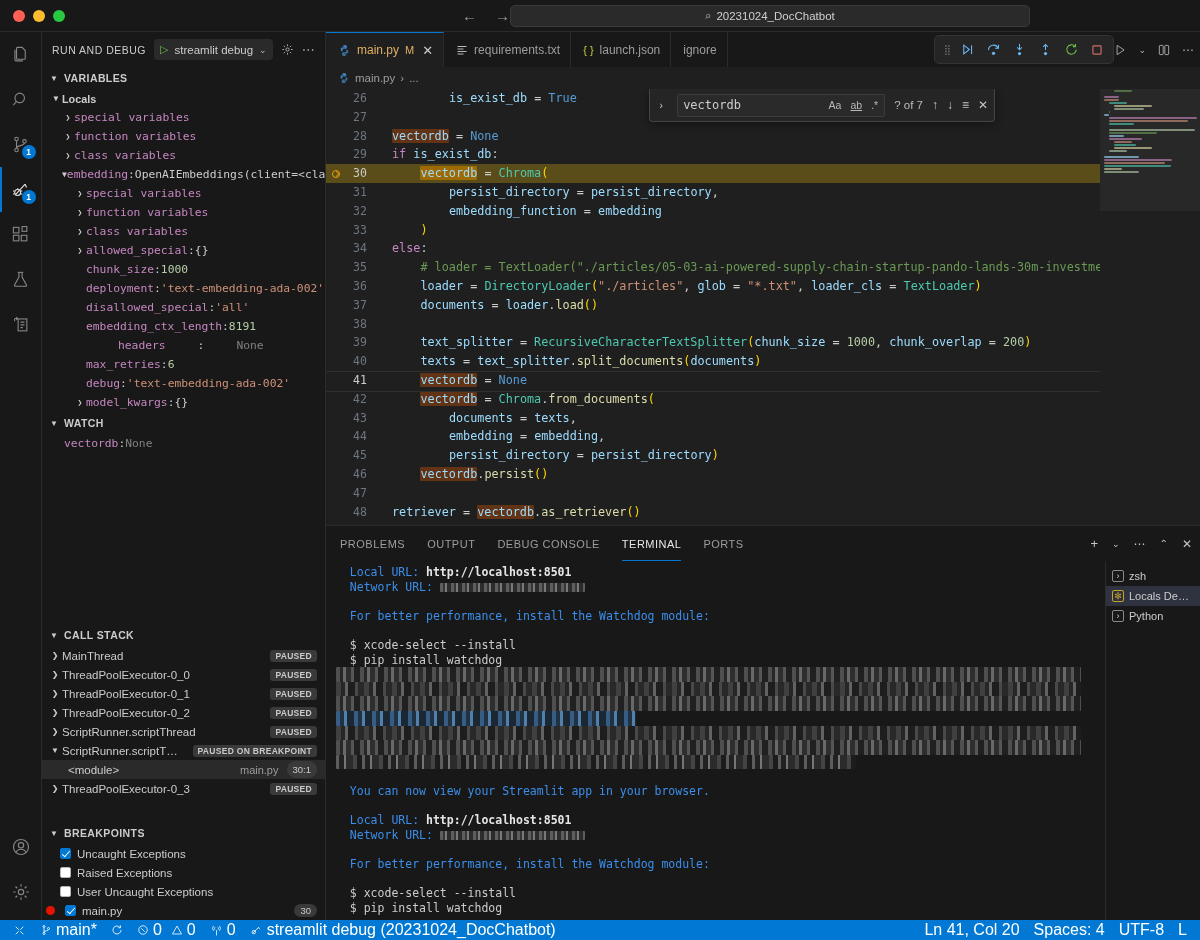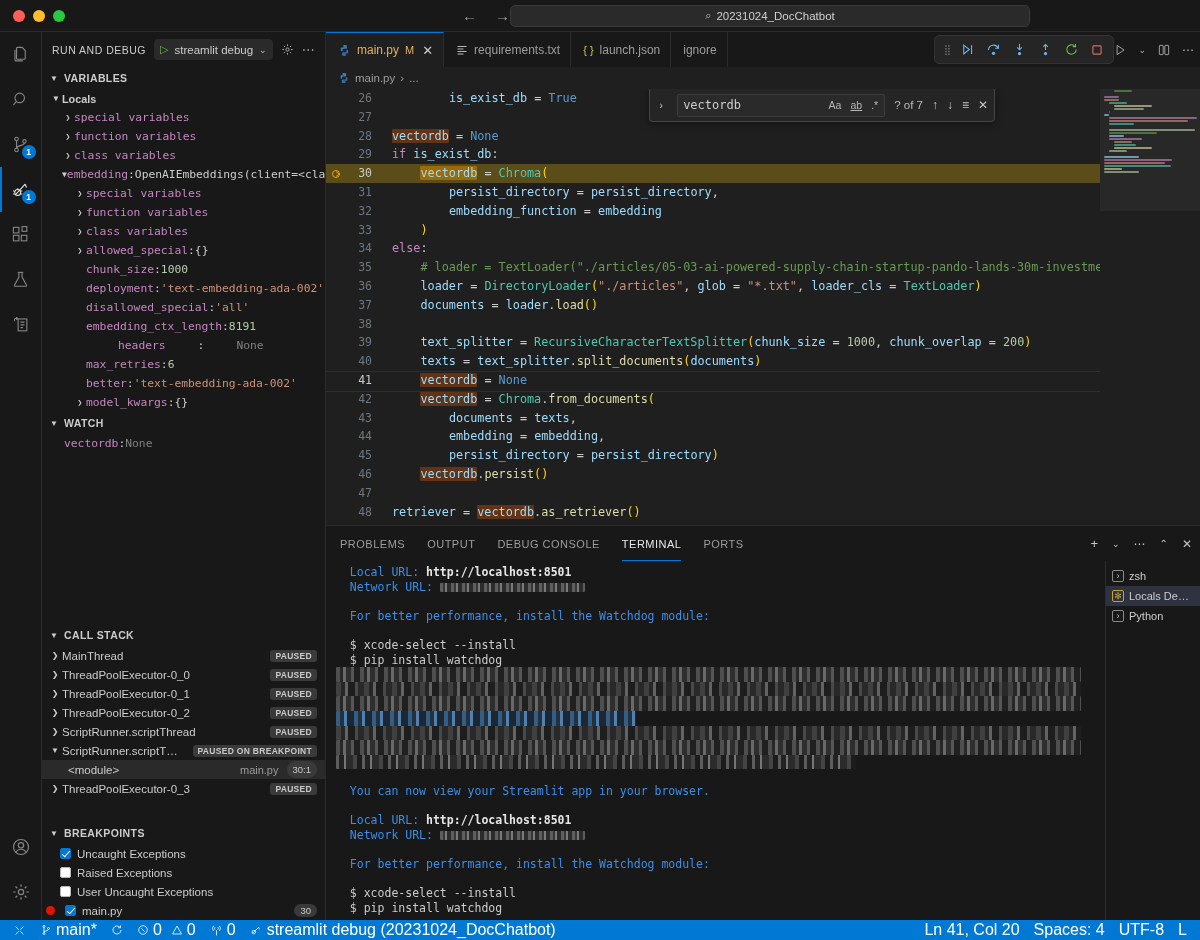--- a/index.html
+++ b/index.html
@@ -151,21 +151,21 @@
     font-family: "DejaVu Sans Mono", monospace; font-size: 11.8px; line-height: 18.8px;
     white-space: pre; position: relative;
   }
   .cline { height: 18.8px; display: flex; align-items: center; position: relative; }
   .cline.exec { background: #5a4d1a; }
   .cline.cursor-ln::after {
     content: ''; position: absolute; left: 0; right: 0; top: 0; height: 18.8px;
     border-top: 1px solid #2f2f2f; border-bottom: 1px solid #2f2f2f; pointer-events: none;
   }
   .gutter-bp { width: 22px; flex: 0 0 22px; display: flex; align-items: center; justify-content: center; }
-  .ln { width: 34px; flex: 0 0 34px; text-align: right; color: #6e7681; padding-right: 10px; font-size: 11.5px; }
+  .ln { width: 34px; flex: 0 0 34px; text-align: center; color: #6e7681; padding-right: 10px; font-size: 11.5px; }
   .cline.exec .ln, .cline.cursor-ln .ln { color: #cccccc; }
   .ctext { padding-left: 10px; position: relative; }
 
   .kw { color: #c586c0; }
   .kw2 { color: #569cd6; }
   .fn { color: #dcdcaa; }
   .cls { color: #4ec9b0; }
   .var { color: #9cdcfe; }
   .num { color: #b5cea8; }
   .str { color: #ce9178; }
@@ -446,21 +446,21 @@
             <span class="vval-none">None</span>
           </div>
           <div class="var-row" style="padding-left: 32px;">
             <span class="arr"></span>
             <span class="vname">max_retries</span>
             <span class="vsep">: </span>
             <span class="vval-num">6</span>
           </div>
           <div class="var-row" style="padding-left: 32px;">
             <span class="arr"></span>
-            <span class="vname">better</span>
+            <span class="vname">debug</span>
             <span class="vsep">: </span>
             <span class="vval-str">'text-embedding-ada-002'</span>
           </div>
           <div class="var-row" style="padding-left: 32px;">
             <span class="arr">❯</span>
             <span class="vname">model_kwargs</span>
             <span class="vsep">: </span>
             <span class="vval-obj">{}</span>
           </div>
         </div>

